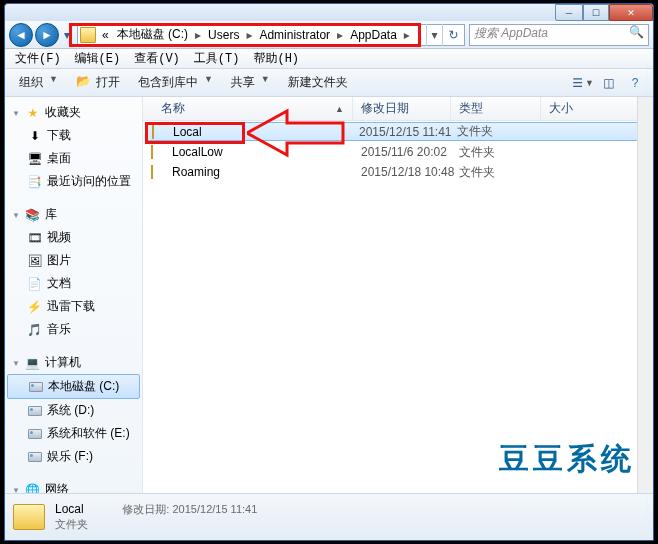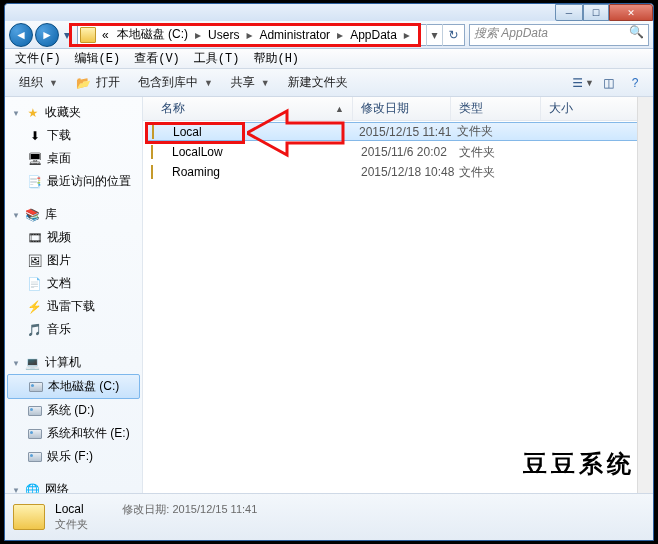--- a/index.html
+++ b/index.html
@@ -22,21 +22,21 @@
   .crumbarr { padding:0 3px; color:#555; }
   .refreshbtn { width:22px; height:22px; border-left:1px solid #c0cfdd; display:flex; align-items:center; justify-content:center; color:#365d8d; cursor:pointer; }
   .dropbtn { width:16px; height:22px; display:flex; align-items:center; justify-content:center; color:#555; border-left:1px solid #c0cfdd; cursor:pointer;}
   .searchbox { width:180px; height:22px; border:1px solid #8fa9c7; background:#fff; display:flex; padding:0 4px; color:#888; font-style:italic; }
   .searchicon { margin-left:auto; color:#365d8d; font-style:normal; }
 
   .menubar { height: 20px; background: linear-gradient(to bottom,#fdfdfe,#edf2f8); border-bottom:1px solid #d0dae6; display:flex; align-items:center; padding: 0 4px; gap:2px;font-family:Liberation Mono, monospace; }
   .menuitem { padding: 2px 6px; cursor:pointer; }
 
   .toolbar { height: 28px; background: linear-gradient(to bottom,#f6f9fc,#e4edf7); border-bottom:1px solid #cfd9e6; display:flex; align-items:center; padding: 0 6px; gap:2px; }
-  .toolitem { padding: 3px 8px; display:flex; align-items:center; gap:4px; cursor:pointer; color:#1b1b1b; }
+  .toolitem { padding: 3px 8px; display:flex; align-items:flex-start; gap:4px; cursor:pointer; color:#1b1b1b; }
   .toolchev { font-size:9px; color:#555; margin-left:2px; }
   .toolspacer { flex:1; }
   .tooliconbtn { width:24px; height:22px; display:flex; align-items:center; justify-content:center; cursor:pointer; color:#365d8d; }
 
   .content { display:flex; height: calc(100% - 17px - 28px - 20px - 28px - 47px); }
   .sidebar { width:138px; background:linear-gradient(to bottom,#fafcfe,#f1f6fb); border-right:1px solid #e0e7ef; overflow:hidden; padding-top:4px; }
   .treegroup { margin-bottom: 10px; }
   .treehead { display:flex; align-items:center; gap:4px; padding: 3px 6px; cursor:pointer; font-weight:normal; }
   .treechev { width:10px; display:inline-flex; justify-content:center; color:#7a8ca0; font-size:9px; }
   .treeitem { display:flex; align-items:center; gap:4px; padding: 3px 4px 3px 22px; cursor:pointer; white-space:nowrap; overflow:hidden; }
@@ -73,21 +73,21 @@
   .dinfo { display:flex; flex-direction:column; font-size:12px; }
   .dname { color:#000; }
   .dmeta { color:#6a6a6a; font-size:11px;margin-left:32px; }
   .dtype { color:#6a6a6a; font-size:11px; }
 
   
   .ann-rect { position:absolute; border:3px solid #e11; pointer-events:none; }
   .ann-arrow { position:absolute; pointer-events:none; }
 
   .watermark { position:absolute; right:18px; bottom:60px; text-align:right; pointer-events:none; }
-  .wm1 { font-family: "KaiTi","STKaiti",serif; font-size:24px; color:#000000; font-weight:bold; letter-spacing:4px; }
+  .wm1 { font-family: "KaiTi","STKaiti",serif; font-size:30px; color:#0369a1; font-weight:bold; letter-spacing:4px; }
   .wm2 { font-size:13px; color:#ef9cc0; letter-spacing:1px; }
 
   .scrollbar-v { position:absolute; right:0; top:0; bottom:0; width:16px; background:#f0f0f0; border-left:1px solid #dcdcdc; }
 </style>
 </head>
 <body>
 
 <div class="window">
 
   <div class="titlebar">

